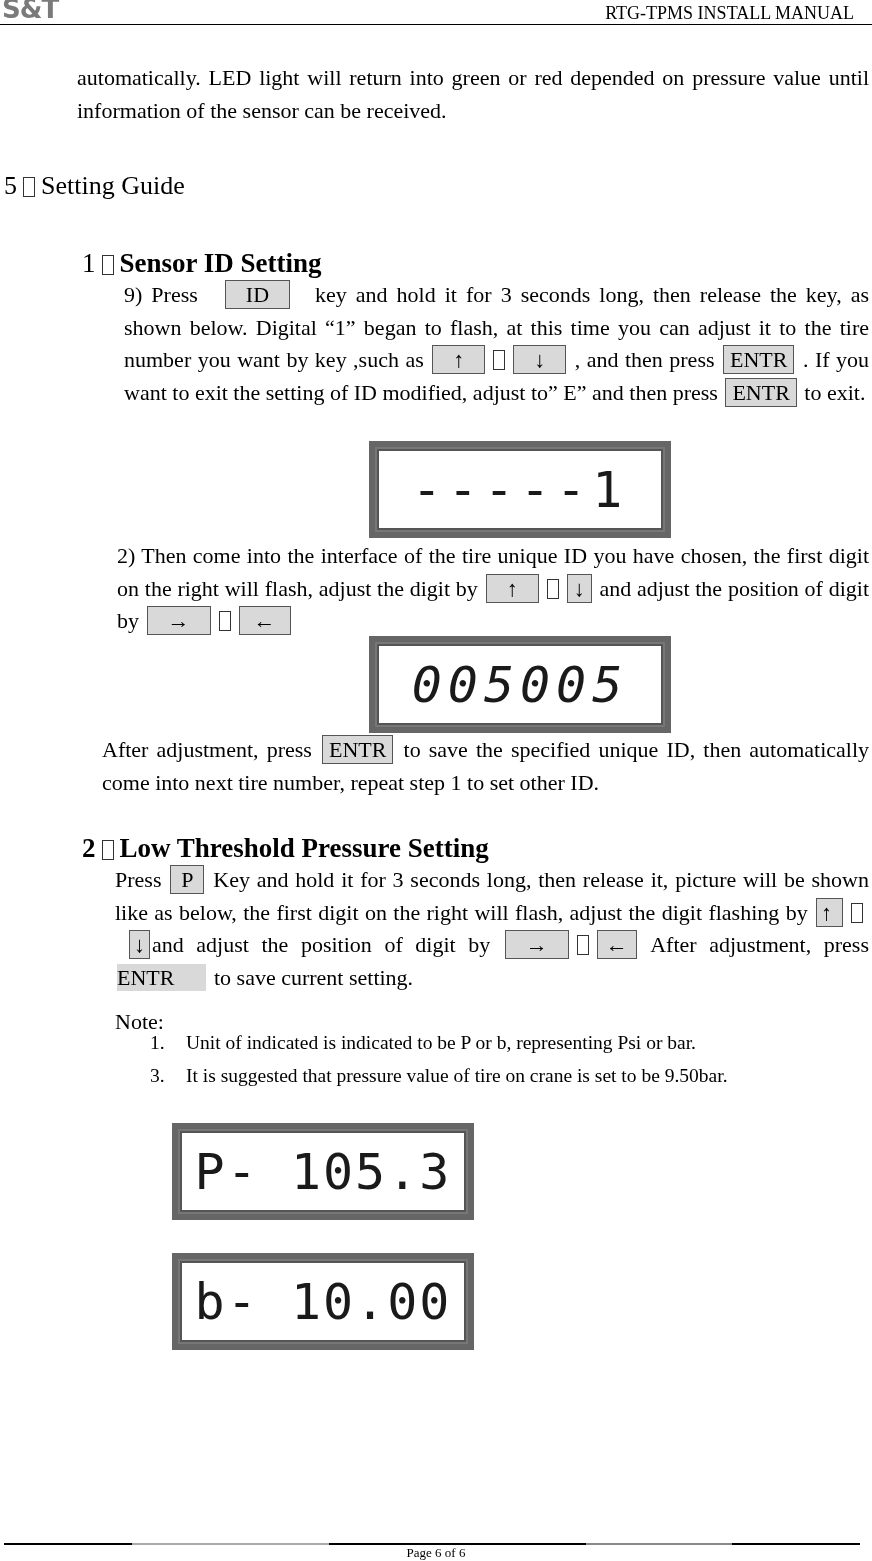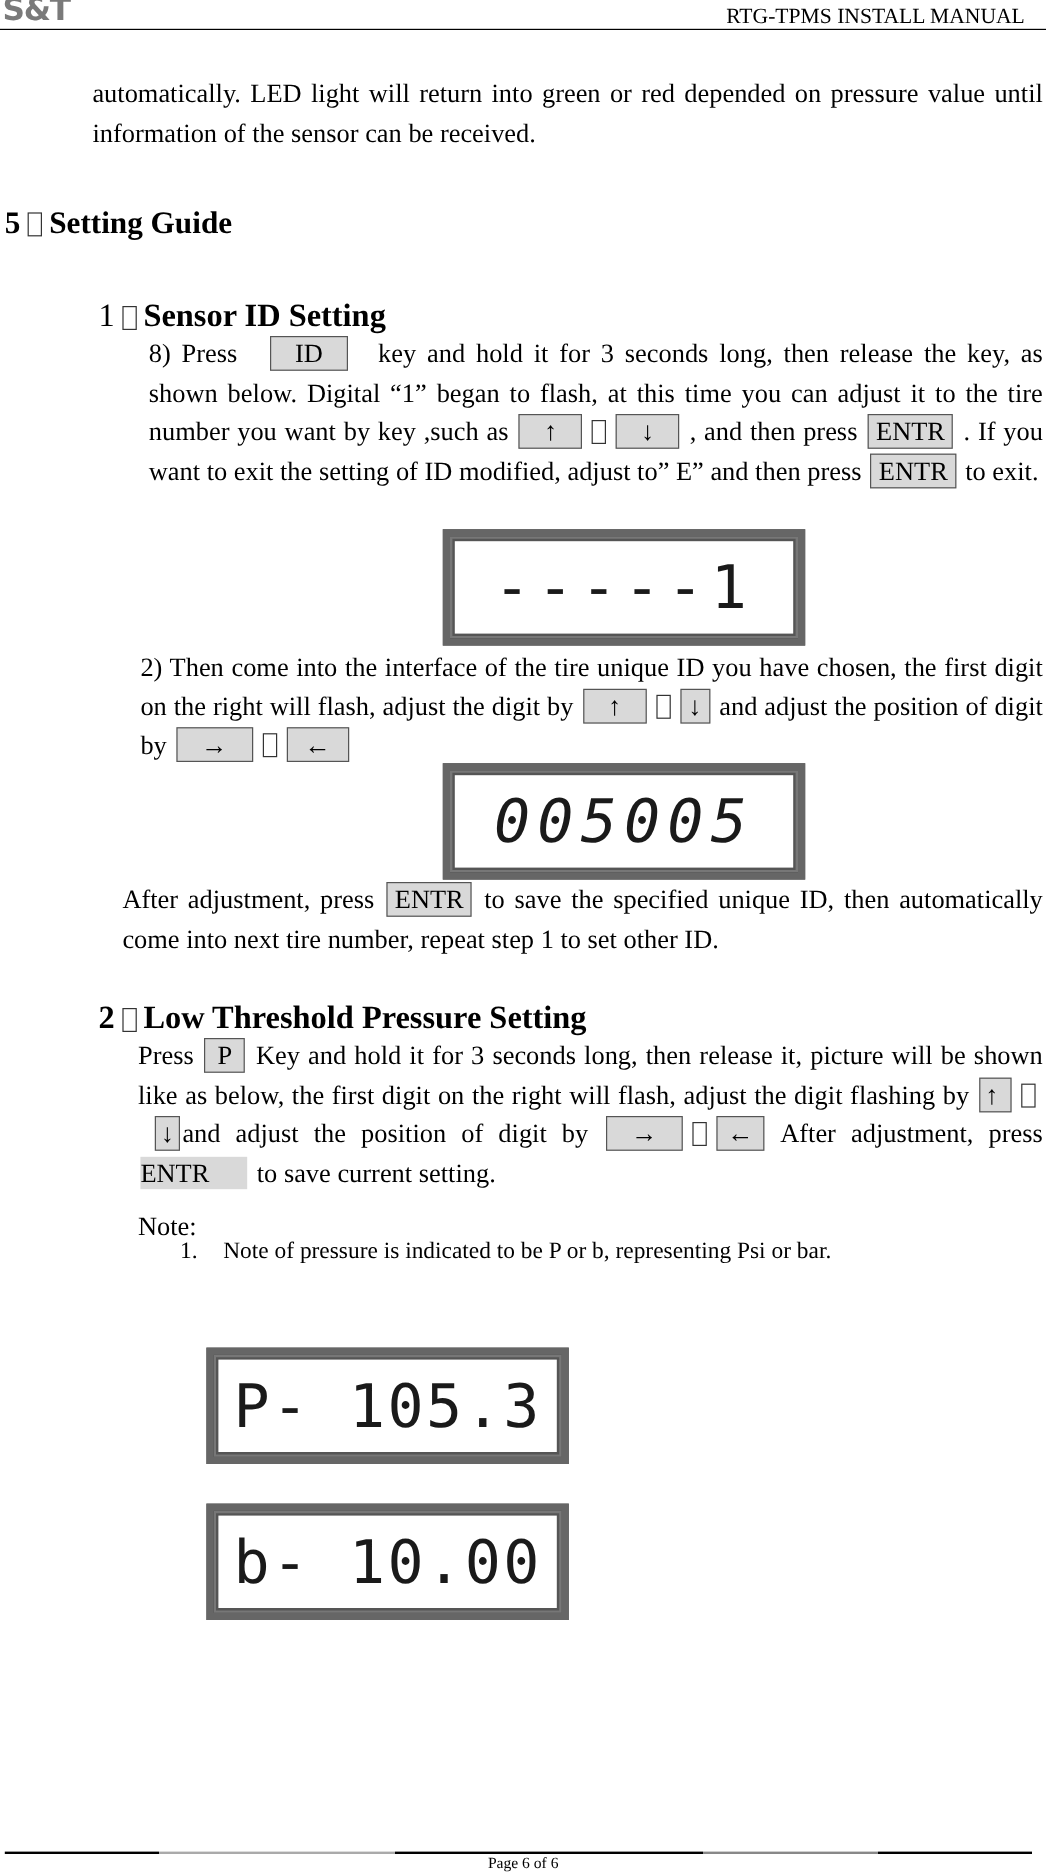--- a/index.html
+++ b/index.html
@@ -4,21 +4,21 @@
 <style>
   html, body { margin:0; padding:0; background:#ffffff; }
   body { width:872px; height:1561px; position:relative; overflow:hidden;
          font-family:"Liberation Serif", "DejaVu Serif", serif; color:#000; }
   .abs { position:absolute; }
   .logo { left:2px; top:-6px; font-family:"DejaVu Sans", sans-serif; font-weight:bold;
           font-size:26px; color:#7a7a7a; letter-spacing:-1px; line-height:30px; }
   .header-title { right:18px; top:2px; font-size:18px; line-height:22px; }
   .header-rule { left:0; top:24px; width:872px; height:1px; background:#000; }
   .para { font-size:22px; line-height:32.5px; text-align:justify; text-align-last:left; }
-  .h1 { left:4px; top:168px; font-size:26px; font-weight:bold; line-height:36px; }
+  .h1 { left:4px; top:168px; font-size:26px; font-weight:normal; line-height:36px; }
   .h2 { font-size:27px; font-weight:bold; line-height:30px; }
   .h2 .num { font-weight:normal; }
   .box { display:inline-block; border:1px solid #555; background:#d9d9d9; padding:0 6px; line-height:27px; margin:0 2px; vertical-align:baseline; }
   .box.wide { padding:0 20px; }
   .box.flat { border:none; background:#d9d9d9; padding:0 32px 0 0; }
   .sq { display:inline-block; width:10px; height:18px; border:1px solid #333; vertical-align:-3px; margin:0 6px; }
   .lcd { background:#555; border:6px solid #666; box-shadow: inset 0 0 0 2px #777; }
   .lcd-inner { position:absolute; left:4px; top:4px; right:4px; bottom:4px; background:#fff;
                display:flex; align-items:center; justify-content:space-around;
                font-family:"DejaVu Sans Mono", monospace; font-size:50px; color:#1a1a1a; letter-spacing:6px; }
@@ -39,21 +39,21 @@
 
 <div class="abs h1">
   <span>5</span><span class="sq"></span><span>Setting Guide</span>
 </div>
 
 <div class="abs h2" style="left:82px; top:248px;">
   <span class="num">1</span><span class="sq"></span><span>Sensor ID Setting</span>
 </div>
 
 <div class="abs para" style="left:124px; top:279px; width:745px; text-indent:0;">
-  <span>8) Press</span>
+  <span>9) Press</span>
   <span class="box wide" style="margin-left:18px;margin-right:16px;">ID</span>
   <span>key and hold it for 3 seconds long, then release the key, as shown below. Digital “1” began to flash, at this time you can adjust it to the tire number you want by key ,such as</span>
   <span class="box wide">↑</span><span class="sq"></span><span class="box wide">↓</span>
   <span>, and then press</span>
   <span class="box">ENTR</span>
   <span>.  If you want to exit the setting of ID modified, adjust to” E” and then press</span>
   <span class="box">ENTR</span>
   <span>to exit.</span>
 </div>
 
@@ -89,21 +89,22 @@
   <span class="box" style="padding:0 10px 0 4px;">↑</span><span class="sq"></span><span class="box" style="padding:0 4px;margin-left:14px;">↓</span><span>and adjust the position of digit by</span>
   <span class="box wide">→</span><span class="sq"></span><span class="box" style="padding:0 8px;">←</span>
   <span>After adjustment, press</span>
   <span class="box flat">ENTR</span>
   <span>to save current setting.</span>
 </div>
 
 <div class="abs para" style="left:115px; top:994px;margin-top:12px;">Note:</div>
 
 <div class="abs" style="left:150px; top:1027px; width:700px;">
-  <div class="note-item"><span class="n">1.</span><span>Note of pressure is indicated to be P or b, representing Psi or bar.</span></div>
+  <div class="note-item"><span class="n">1.</span><span>Unit of indicated is indicated to be P or b, representing Psi or bar.</span></div>
+  <div class="note-item"><span class="n">3.</span><span>It is suggested that pressure value of tire on crane is set to be 9.50bar.</span></div>
 </div>
 
 <div class="abs lcd" style="left:172px; top:1123px; width:290px; height:85px;">
   <div class="lcd-inner" style="letter-spacing:2px;">P- 105.3</div>
 </div>
 
 <div class="abs lcd" style="left:172px; top:1253px; width:290px; height:85px;">
   <div class="lcd-inner" style="letter-spacing:2px;">b- 10.00</div>
 </div>
 

